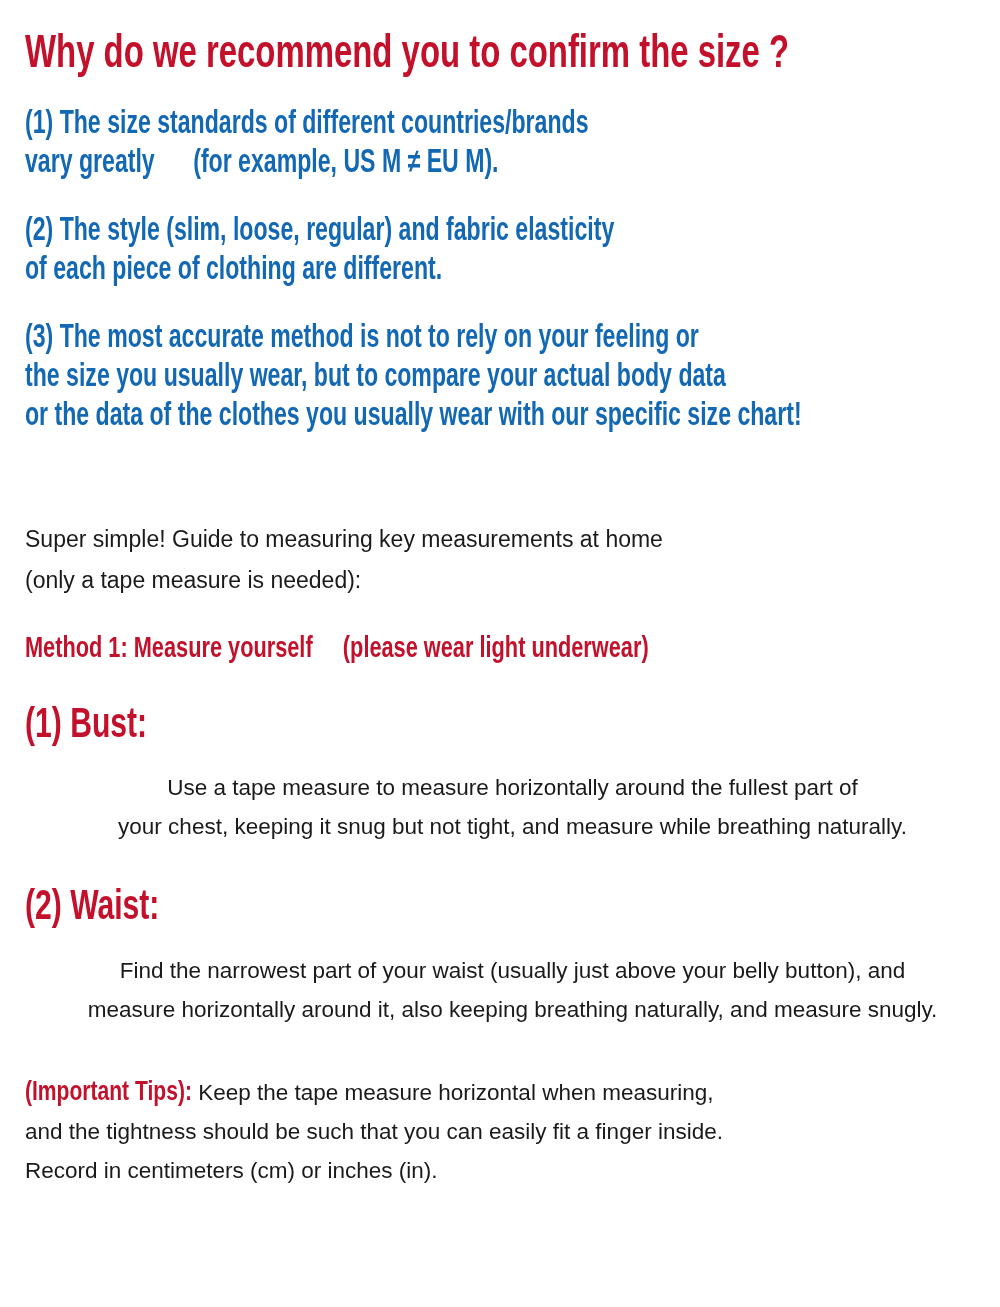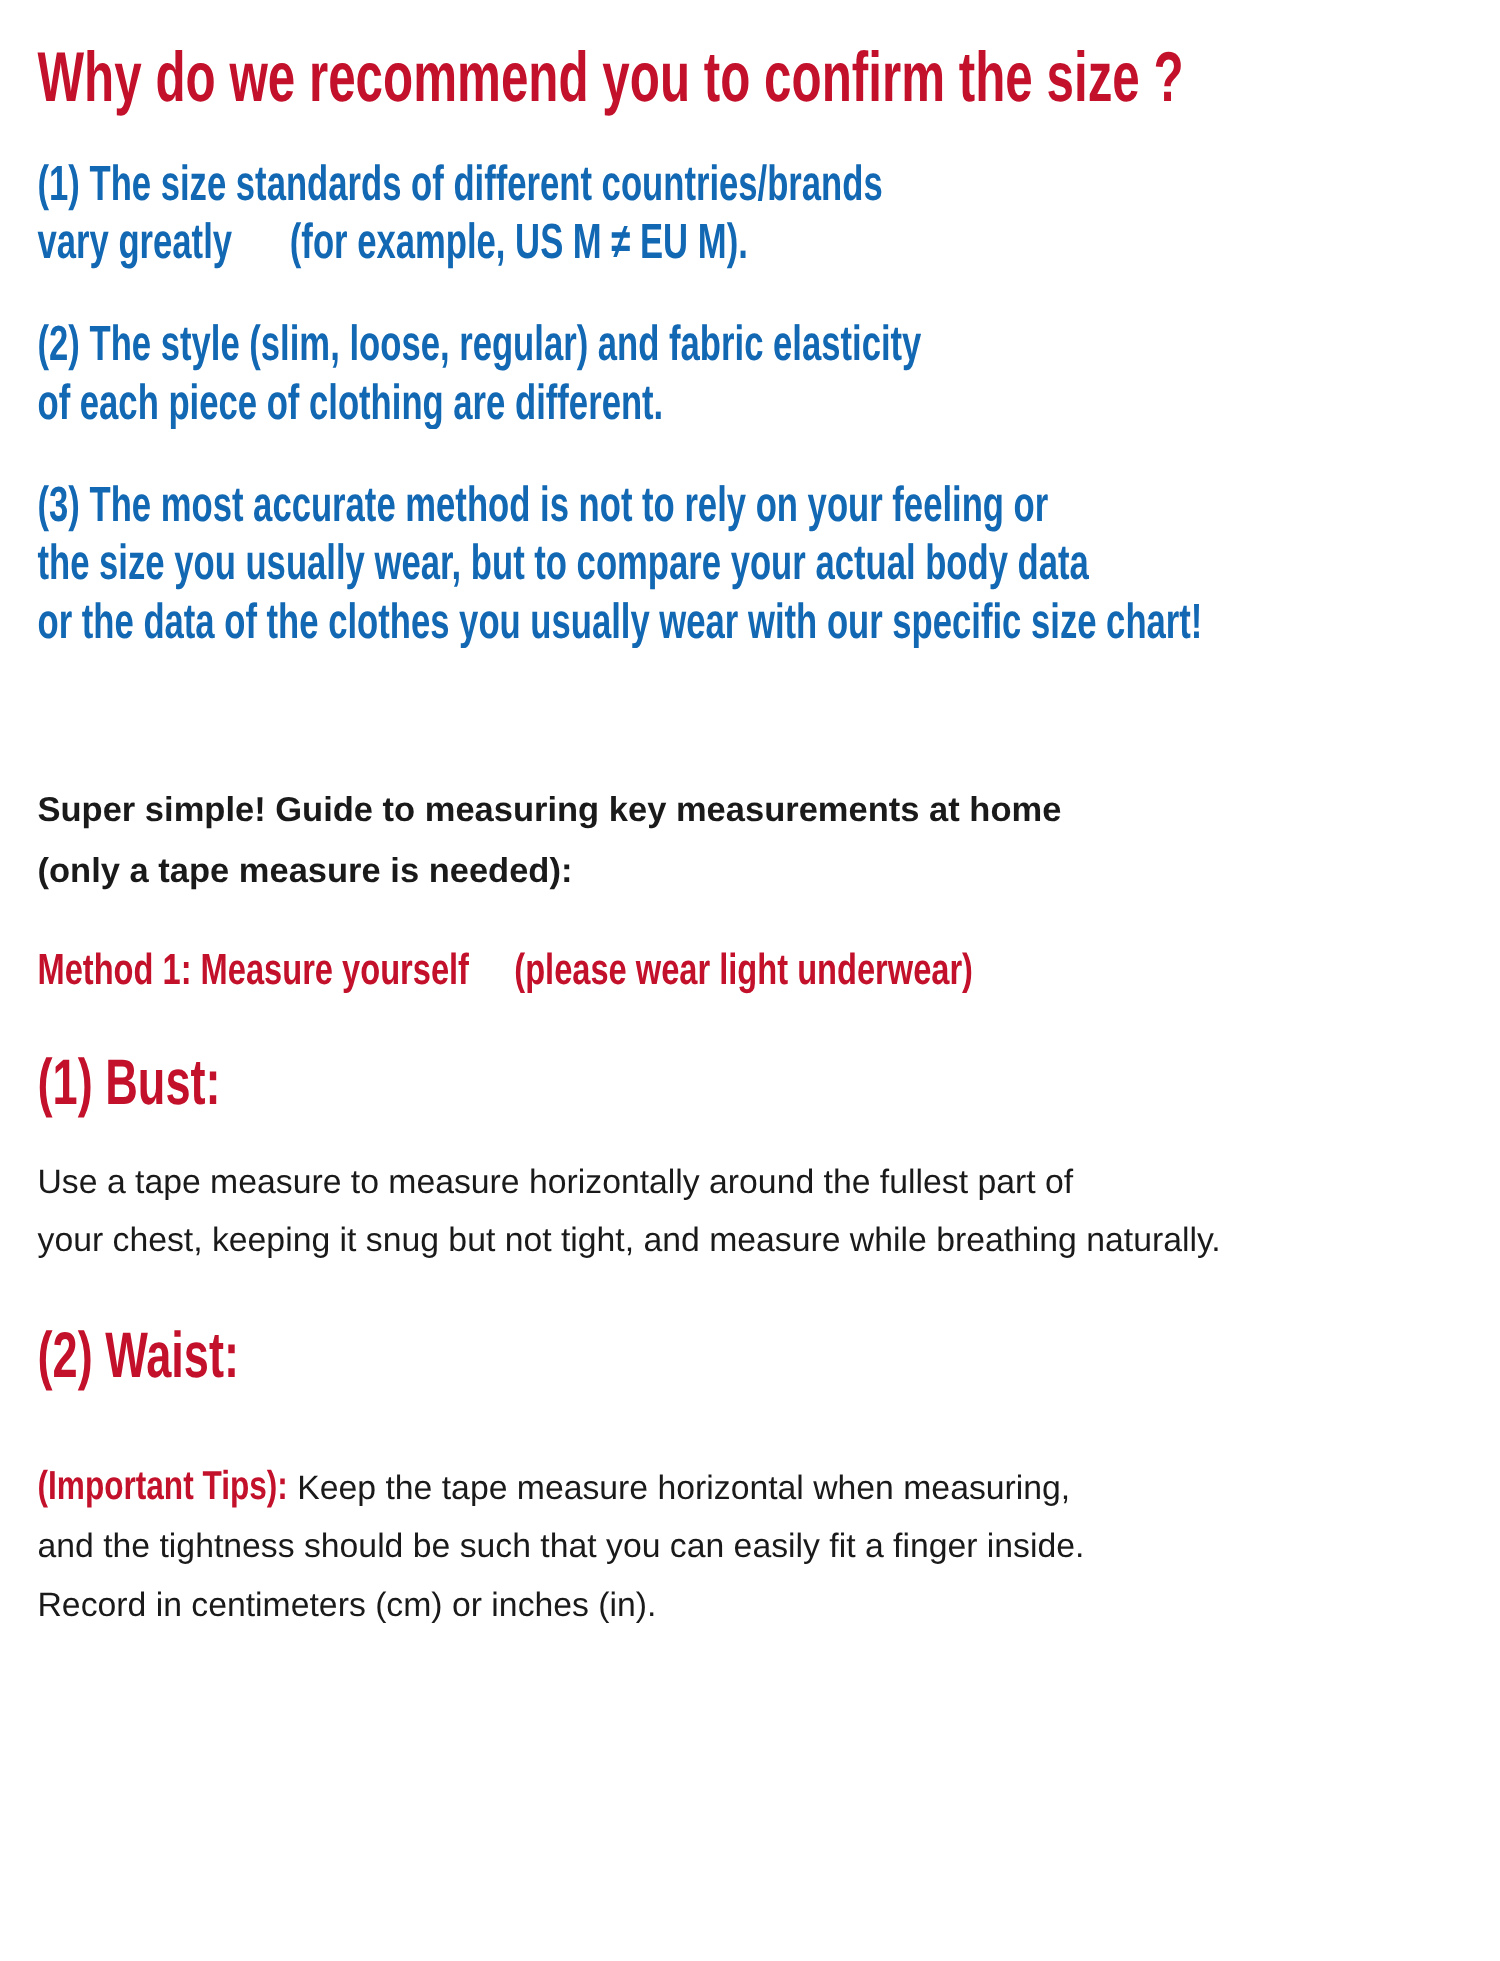--- a/index.html
+++ b/index.html
@@ -43,41 +43,41 @@
   }
   .reason-1 { margin-top: 27px; }
   .reason-2 { margin-top: 29px; }
   .reason-3 { margin-top: 29px; }
   .intro {
     margin-top: 86px;
     color: var(--black);
     font-size: 23px;
     line-height: 41px;
     white-space: pre;
-    font-weight: bold;
   }
   .method-title {
     margin-top: 31px;
     color: var(--red);
     font-size: 29px;
     line-height: 1.1;
     transform: scaleX(0.75);
   }
   .step-heading {
     margin-top: 36px;
     color: var(--red);
     font-size: 43px;
     line-height: 1.05;
   }
   .step-body {
     margin-top: 23px;
     color: var(--black);
     font-size: 22.5px;
     line-height: 39px;
     white-space: pre;
+    text-align: center;
   }
   .tips {
     margin-top: 43px;
     color: var(--black);
     font-size: 22.5px;
     line-height: 39px;
     white-space: pre;
   }
   .tips-label {
     display: inline-block;
@@ -113,20 +113,22 @@
   <h2 class="cond method-title">Method 1: Measure yourself&nbsp;&nbsp;&nbsp;&nbsp;&nbsp;(please wear light underwear)</h2>
 
   <section>
     <h3 class="cond step-heading">(1) Bust:</h3>
     <p class="step-body">Use a tape measure to measure horizontally around the fullest part of
 your chest, keeping it snug but not tight, and measure while breathing naturally.</p>
   </section>
 
   <section>
     <h3 class="cond step-heading">(2) Waist:</h3>
+    <p class="step-body">Find the narrowest part of your waist (usually just above your belly button), and
+measure horizontally around it, also keeping breathing naturally, and measure snugly.</p>
   </section>
 
 
   <p class="tips"><span class="tips-label" style="margin-right: -47.08px;">(Important Tips):</span><span> Keep the tape measure horizontal when measuring,
 and the tightness should be such that you can easily fit a finger inside.
 Record in centimeters (cm) or inches (in).</span></p>
 
 </div>
 
 </body></html>

